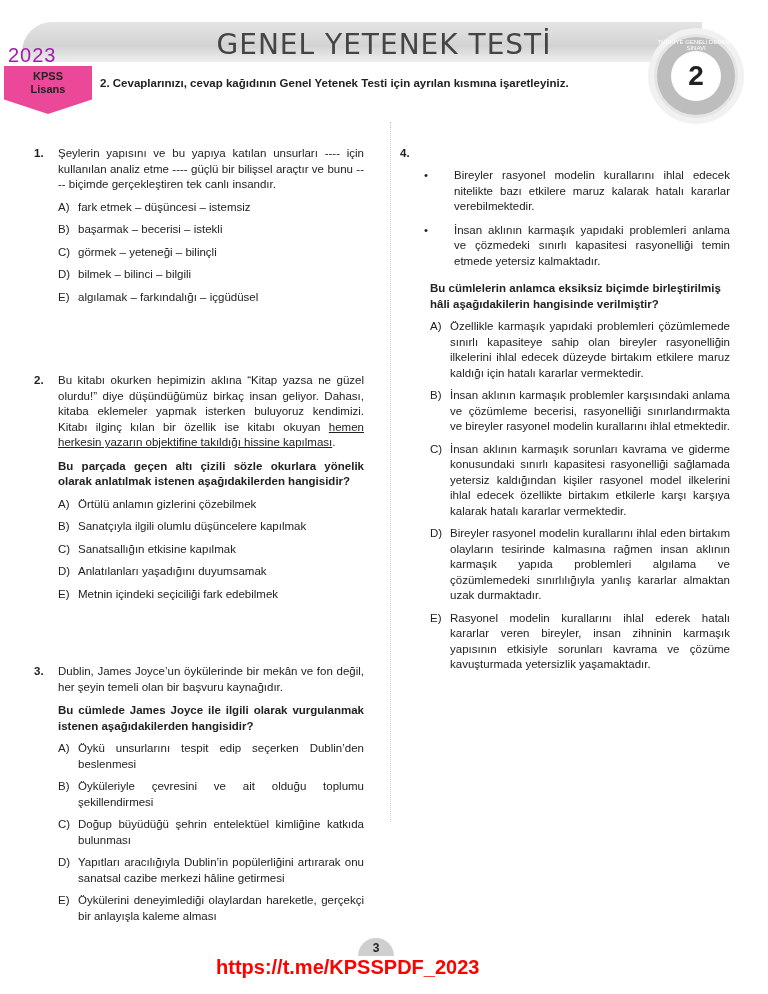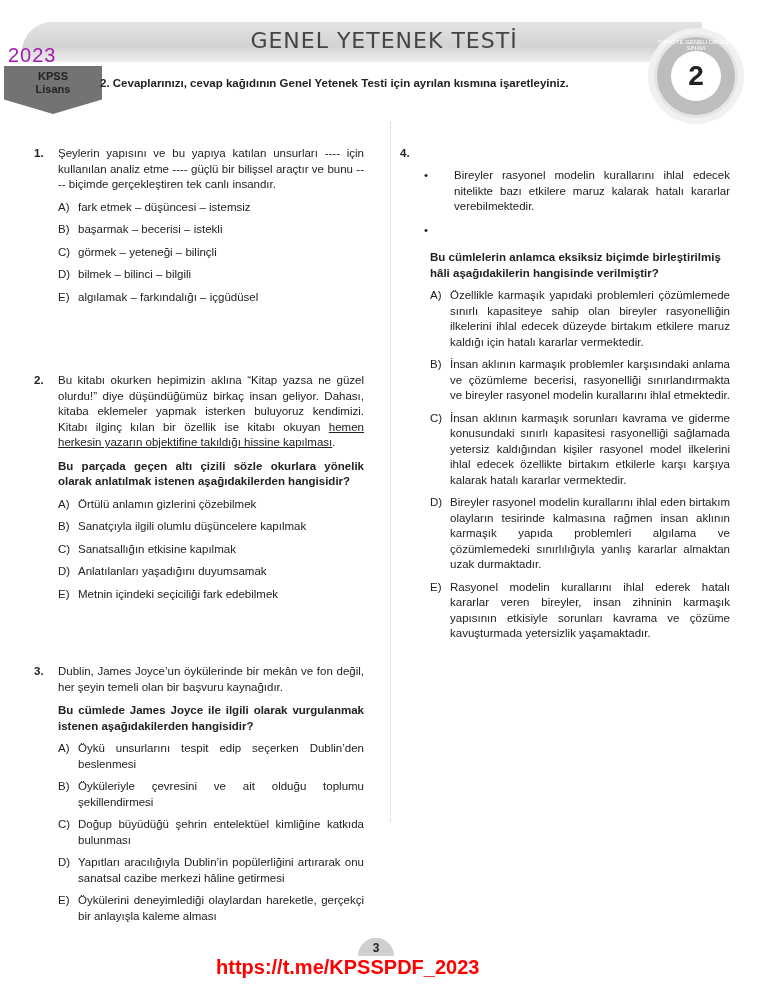--- a/index.html
+++ b/index.html
@@ -1,20 +1,20 @@
 <!DOCTYPE html>
 <html><head>
 <meta charset="utf-8">
 <style>
   html,body{margin:0;padding:0;background:#fff;}
   body{width:768px;height:994px;position:relative;overflow:hidden;font-family:"Liberation Sans",sans-serif;color:#222;}
   .header-band{position:absolute;left:22px;top:22px;width:680px;height:40px;border-radius:30px 0 0 0;background:linear-gradient(180deg,#e4e4e4 0%,#d3d3d3 60%,#eeeeee 100%);}
   .year{position:absolute;left:8px;top:44px;font-size:20px;color:#a21caf;letter-spacing:1px;}
-  .exam-title{position:absolute;left:0;width:768px;top:28px;text-align:center;font-size:22px;color:#444;letter-spacing:1px;font-family:"DejaVu Sans",sans-serif;}
-  .badge{position:absolute;left:4px;top:66px;width:98px;height:48px;background:#737373;clip-path:polygon(0 0,100% 0,100% 70%,50% 100%,0 70%);display:flex;flex-direction:column;align-items:center;padding-top:4px;box-sizing:border-box;}
+  .exam-title{position:absolute;left:0;width:768px;top:28px;text-align:center;font-size:28px;color:#444;letter-spacing:1px;font-family:"DejaVu Sans",sans-serif;}
+  .badge{position:absolute;left:4px;top:66px;width:88px;height:48px;background:#ec4899;clip-path:polygon(0 0,100% 0,100% 70%,50% 100%,0 70%);display:flex;flex-direction:column;align-items:center;padding-top:4px;box-sizing:border-box;}
   .badge span{font-size:11px;color:#222;line-height:13px;font-weight:bold;}
   .instructions{position:absolute;left:100px;top:76px;font-size:11.5px;font-weight:bold;color:#222;line-height:15px;}
   .seal{position:absolute;left:654px;top:34px;width:78px;height:78px;border-radius:50%;background:#bdbdbd;border:3px solid #e5e5e5;box-shadow:0 0 0 6px #f1f1f1;}
   .seal-inner{position:absolute;left:14px;top:14px;width:50px;height:50px;border-radius:50%;background:#fff;display:flex;align-items:center;justify-content:center;font-size:28px;font-weight:bold;color:#222;}
   .seal-text{position:absolute;left:0;top:2px;width:78px;text-align:center;font-size:6px;color:#fff;}
   .divider{position:absolute;left:390px;top:122px;width:1px;height:700px;border-left:1px dotted #ccc;}
   .q{position:absolute;font-size:11.5px;line-height:15.5px;color:#222;}
   .q .num{position:absolute;left:0;top:0;font-weight:bold;}
   .q .body{margin-left:24px;text-align:justify;}
   .q .stem{font-weight:bold;margin-top:8px;}
@@ -139,20 +139,21 @@
 
 <div class="q" style="left:400px;top:146px;width:330px;">
   <div class="num">4.</div>
   <div style="padding-top:14px;">
     <div class="bullet">
         <span class="b" style="margin-left:20px;">•</span>
         <span class="t" style="text-align:justify;">Bireyler rasyonel modelin kurallarını ihlal edecek nitelikte bazı etkilere maruz kalarak hatalı kararlar verebilmektedir.</span>
       </div>
     <div class="bullet">
         <span class="b" style="margin-left:20px;">•</span>
+        <span class="t" style="text-align:justify;">İnsan aklının karmaşık yapıdaki problemleri anlama ve çözmedeki sınırlı kapasitesi rasyonelliği temin etmede yetersiz kalmaktadır.</span>
       </div>
     <div class="stem" style="margin-left:30px;margin-top:12px;">Bu cümlelerin anlamca eksiksiz biçimde birleştirilmiş hâli aşağıdakilerin hangisinde verilmiştir?</div>
     <div style="margin-left:30px;margin-top:6px;">
       <div class="opt">
           <span class="l">A)</span>
           <span class="t">Özellikle karmaşık yapıdaki problemleri çözümlemede sınırlı kapasiteye sahip olan bireyler rasyonelliğin ilkelerini ihlal edecek düzeyde birtakım etkilere maruz kaldığı için hatalı kararlar vermektedir.</span>
         </div>
       <div class="opt">
           <span class="l">B)</span>
           <span class="t">İnsan aklının karmaşık problemler karşısındaki anlama ve çözümleme becerisi, rasyonelliği sınırlandırmakta ve bireyler rasyonel modelin kurallarını ihlal etmektedir.</span>

